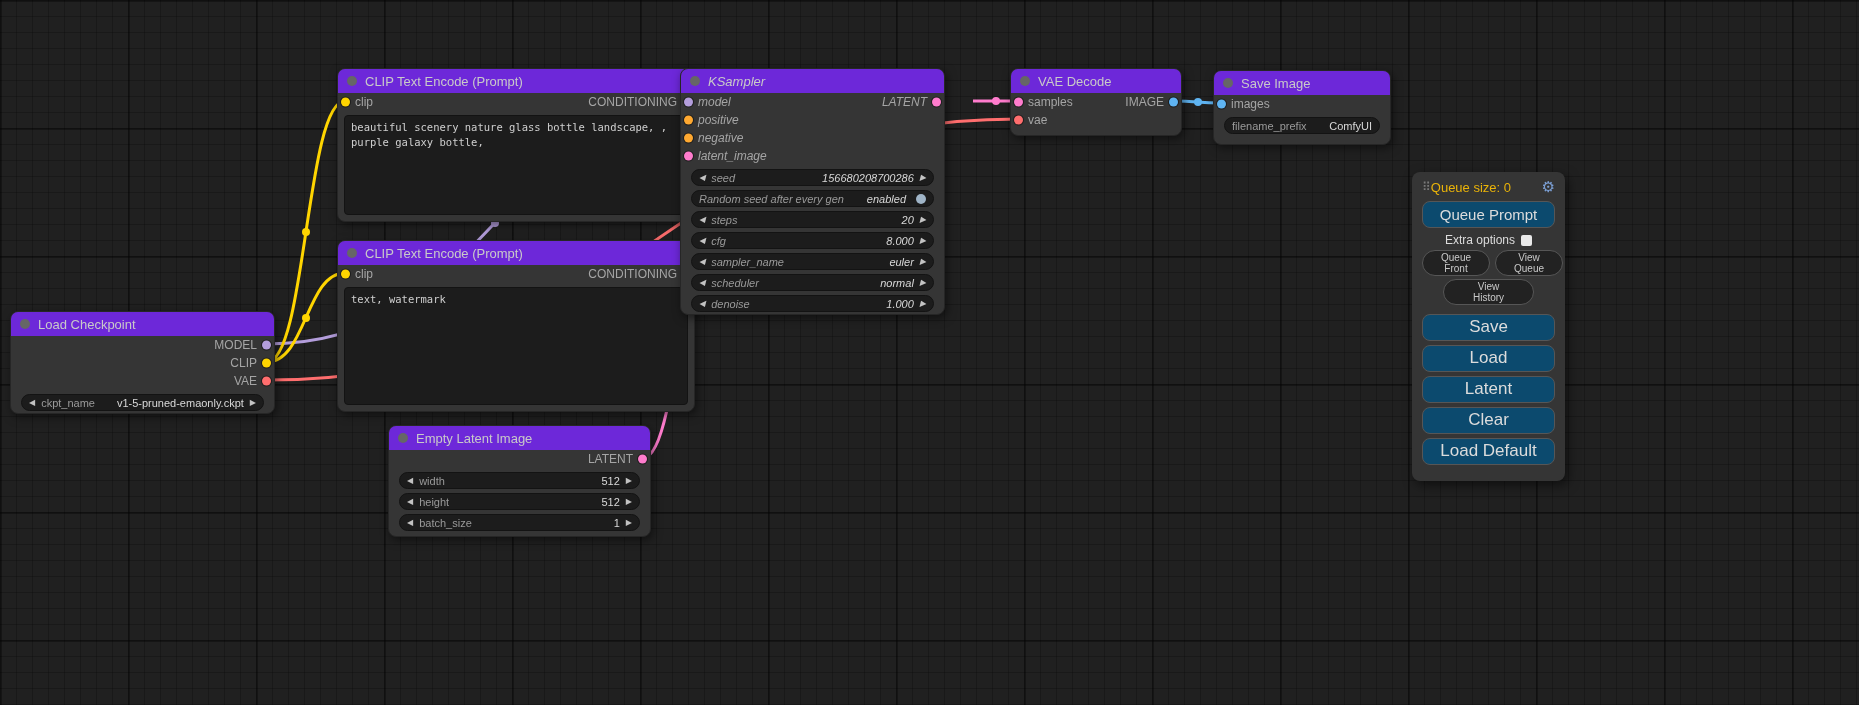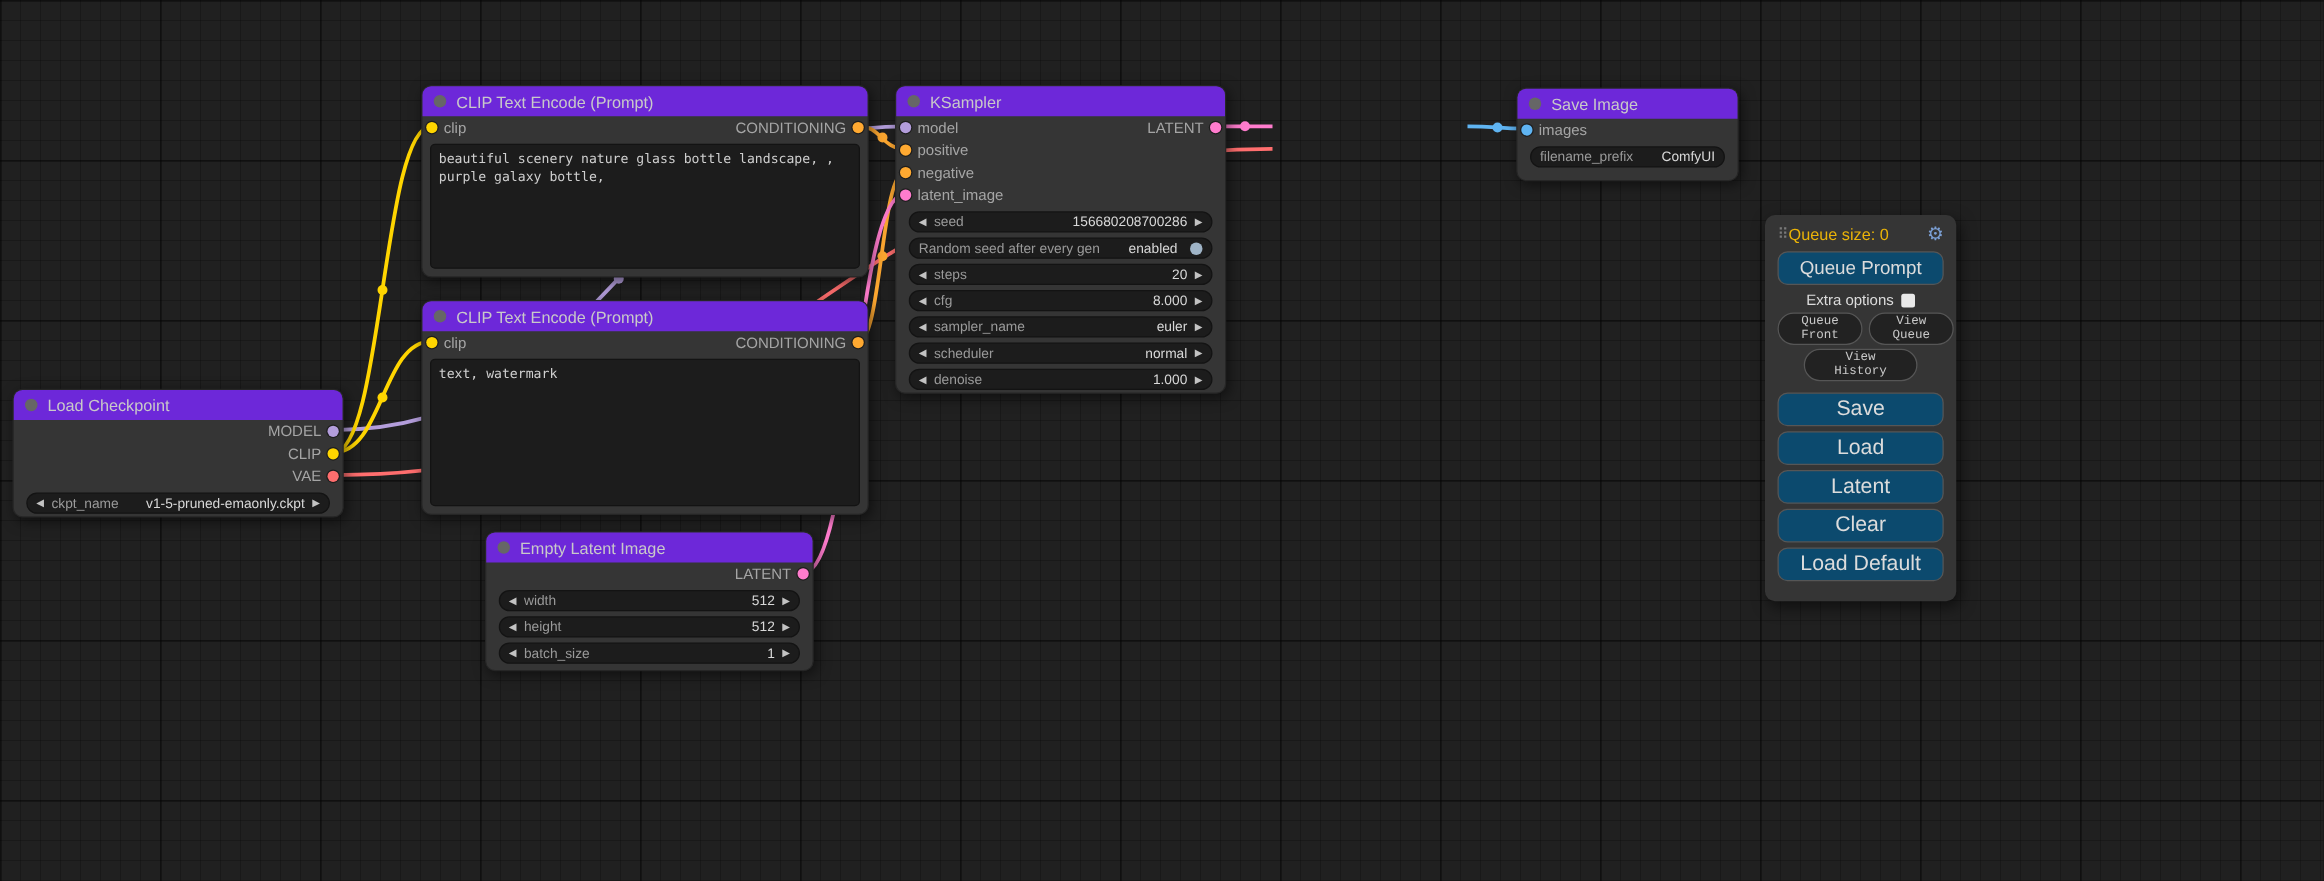--- a/index.html
+++ b/index.html
@@ -34,37 +34,37 @@
   .tdot{width:10px;height:10px;border-radius:50%;flex:0 0 auto;margin-left:4px;}
 
   .ntext{display:block;box-sizing:border-box;width:calc(100% - 12px);margin:4px 6px 0;
     background:#1c1c1c;border:1px solid #131313;border-radius:4px;resize:none;
     color:#cfcfcf;font:10.5px/1.45 "DejaVu Sans Mono",monospace;padding:4px 6px;outline:none;}
 
   #node-load-checkpoint{left:10px;top:311px;width:265px;height:103px;}
   #node-clip-positive{left:337px;top:68px;width:358px;height:154px;}
   #node-clip-negative{left:337px;top:240px;width:358px;height:172px;}
   #node-empty-latent{left:388px;top:425px;width:263px;height:112px;}
-  #node-ksampler{left:716px;top:68px;width:265px;height:247px;}
+  #node-ksampler{left:680px;top:68px;width:265px;height:247px;font-style:italic;}
   #node-vae-decode{left:1010px;top:68px;width:172px;height:68px;}
   #node-save-image{left:1213px;top:70px;width:178px;height:75px;}
 
   #menu{position:absolute;left:1412px;top:172px;width:153px;z-index:3;background:#353535;
     border-radius:8px;box-shadow:3px 4px 12px rgba(0,0,0,.55);box-sizing:border-box;
     padding:5px 10px 12px;color:#ddd;}
   .menu-header{display:flex;align-items:center;height:20px;font-size:13px;}
   .drag-handle{color:#7a7a7a;font-size:12px;cursor:grab;}
   .queue-size{flex:1;text-align:left;color:#eab308;}
   .gear{font-size:15px;cursor:pointer;}
   button{font-family:inherit;cursor:pointer;}
   .btn-big{display:block;width:100%;background:#0c4a6e;border:1px solid #565656;border-radius:8px;
     color:#dcdcdc;font-size:17px;padding:2px 0 3px;margin:4px 0;text-align:center;}
   .btn-queue{font-size:15px;padding:4px 0;}
   .btn-small{background:#222;border:1px solid #565656;border-radius:13px;color:#c9c9c9;
-    font-size:10px;padding:1px 18px;font-family:Liberation Mono, monospace;}
+    font-size:10px;padding:1px 18px;}
   .small-row{display:flex;gap:5px;margin:3px 0;}
   .small-row .btn-small{flex:1;}
   .history-row{text-align:center;margin:1px 0 2px;}
   .history-row .btn-small{width:68%;}
   .extra-row{display:flex;align-items:center;justify-content:center;gap:6px;font-size:12px;
     color:#dcdcdc;margin:5px 0 2px;}
   .checkbox{width:11px;height:11px;background:#e9e9e9;border-radius:2px;display:inline-block;cursor:pointer;}
   .gap-top{margin-top:9px;}
 </style>
 </head>
@@ -232,20 +232,36 @@
       <span class="warrow">▶</span>
     </div>
     <div class="widget">
       <span class="warrow">◀</span>
       <span class="wlabel">denoise</span>
       <span class="wvalue">1.000</span>
       <span class="warrow">▶</span>
     </div>
   </div>
 
+  <div class="node" id="node-vae-decode">
+    <div class="ntitle">
+      <i class="ndot" style="background-color: rgb(102, 102, 102);"></i>
+      <span>VAE Decode</span>
+    </div>
+    <div class="srow">
+      <i class="sdot in" style="background-color: rgb(255, 124, 205);"></i>
+      <span class="in-label">samples</span>
+      <span class="out-label">IMAGE</span>
+      <i class="sdot out" style="background-color: rgb(95, 180, 242);"></i>
+    </div>
+    <div class="srow">
+      <i class="sdot in" style="background-color: rgb(255, 110, 110);"></i>
+      <span class="in-label">vae</span>
+    </div>
+  </div>
 
   <div class="node" id="node-save-image">
     <div class="ntitle">
       <i class="ndot" style="background-color: rgb(102, 102, 102);"></i>
       <span>Save Image</span>
     </div>
     <div class="srow">
       <i class="sdot in" style="background-color: rgb(95, 180, 242);"></i>
       <span class="in-label">images</span>
     </div>

